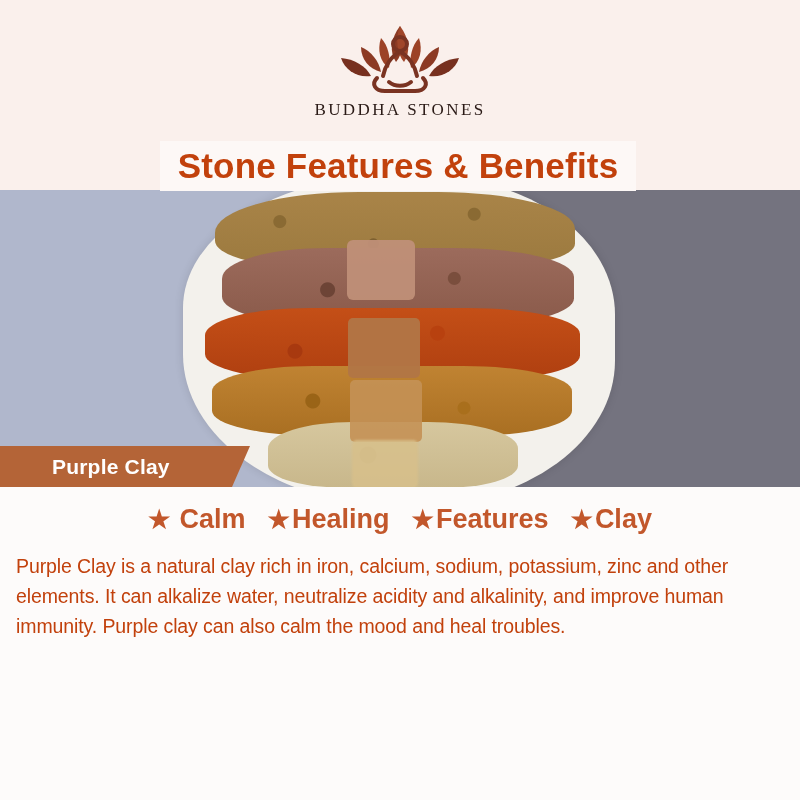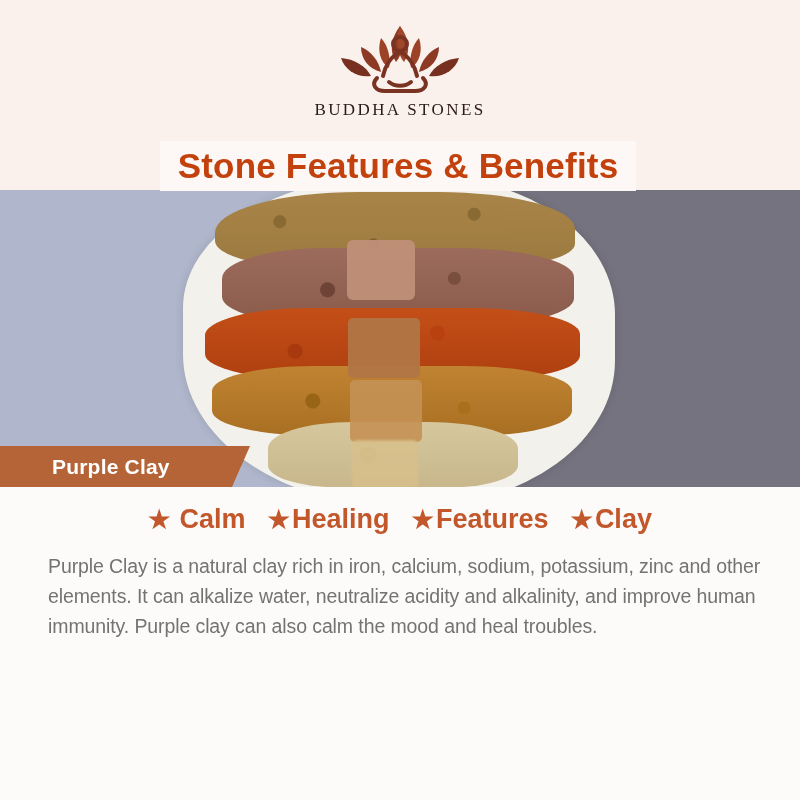--- a/index.html
+++ b/index.html
@@ -185,22 +185,22 @@
     color:#C2572B;
     font-family:"Liberation Sans Narrow","Liberation Sans", sans-serif;
     font-weight:bold;
     font-size:27px;
     white-space:nowrap;
   }
   .benefit .star{ font-size:25px; margin-right:2px; line-height:1; }
   #benefit-0 .star{ margin-right:9px; }
 
   #description{
-    margin:16px 28px 0 48px;
-    color:#737373;
+    margin:16px 28px 0 16px;
+    color:#c2410c;
     font-size:19.5px;
     line-height:1.55;
     font-weight:400;
     letter-spacing:-.1px;
     max-width:742px;
   }
 </style>
 </head>
 <body>
 

